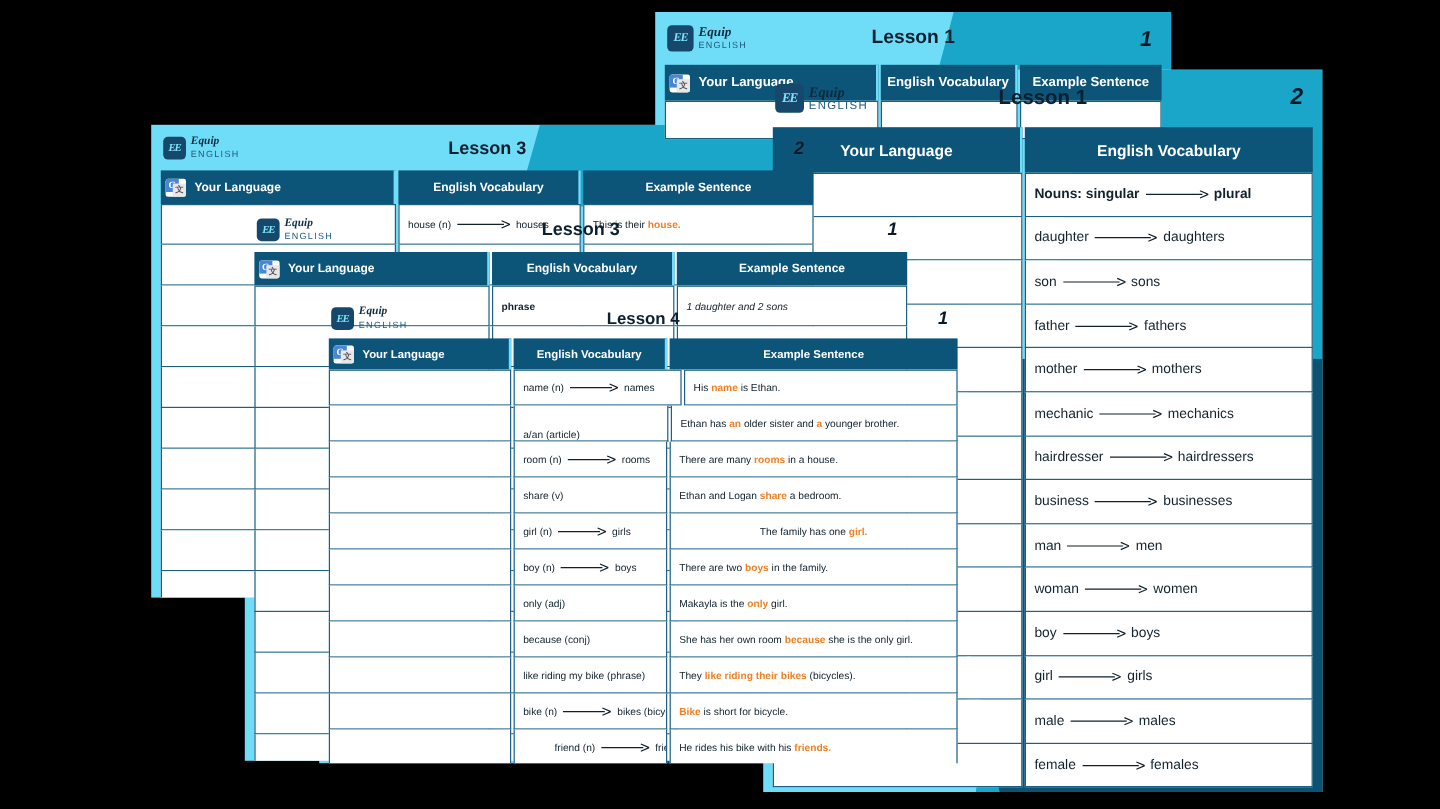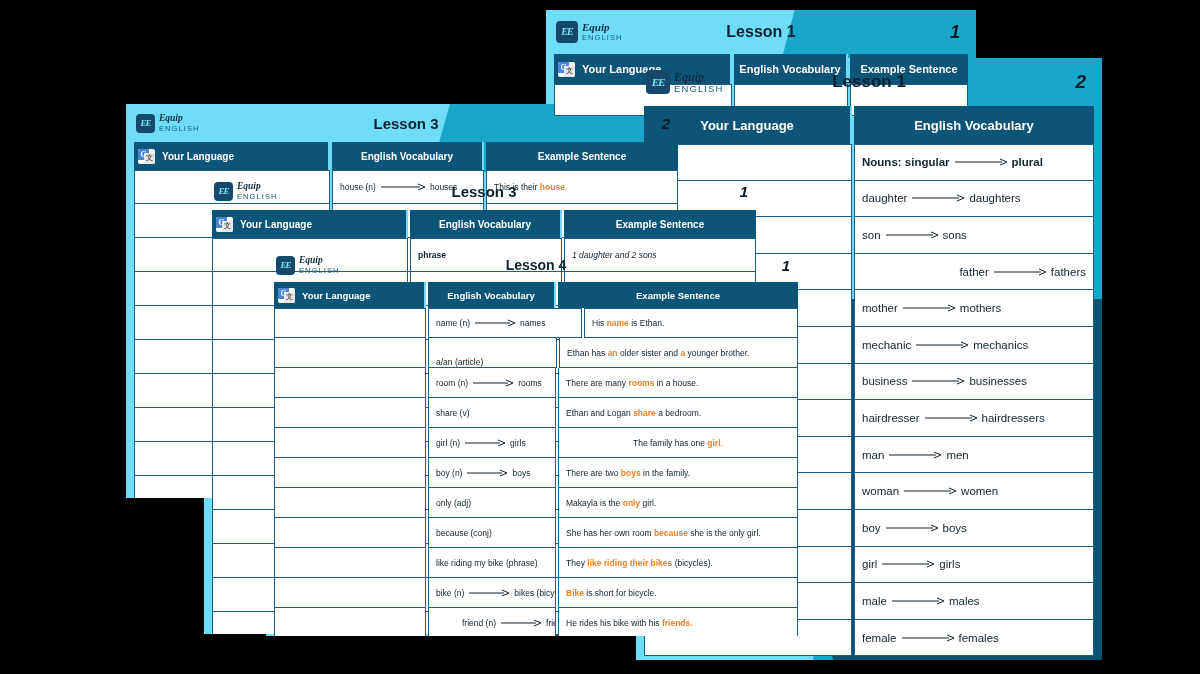--- a/index.html
+++ b/index.html
@@ -261,21 +261,21 @@
                       <path d="M45 1 L52 4 L45 7" fill="none" stroke="#10212c" stroke-width="1"></path>
                     </svg>
                   </span>
                   <span>sons</span>
                 </span>
               </div>
             </div>
             <div class="trow">
               <div class="td" style="width: 208px;"></div>
               <div class="cellgap"></div>
-              <div class="td" style="flex: 1 1 0%; justify-content: flex-end;">
+              <div class="td" style="flex: 1 1 0%;">
                 <span class="vocab">
                   <span>father</span>
                   <span class="arrow">
                     <svg width="52" height="8" viewBox="0 0 52 8">
                       <line x1="0" y1="4" x2="47" y2="4" stroke="#10212c" stroke-width="1"></line>
                       <path d="M45 1 L52 4 L45 7" fill="none" stroke="#10212c" stroke-width="1"></path>
                     </svg>
                   </span>
                   <span>fathers</span>
                 </span>
@@ -311,44 +311,44 @@
                   </span>
                   <span>mechanics</span>
                 </span>
               </div>
             </div>
             <div class="trow">
               <div class="td" style="width: 208px;"></div>
               <div class="cellgap"></div>
               <div class="td" style="flex: 1 1 0%;">
                 <span class="vocab">
+                  <span>hairdresser</span>
+                  <span class="arrow">
+                    <svg width="52" height="8" viewBox="0 0 52 8">
+                      <line x1="0" y1="4" x2="47" y2="4" stroke="#10212c" stroke-width="1"></line>
+                      <path d="M45 1 L52 4 L45 7" fill="none" stroke="#10212c" stroke-width="1"></path>
+                    </svg>
+                  </span>
+                  <span>hairdressers</span>
+                </span>
+              </div>
+            </div>
+            <div class="trow">
+              <div class="td" style="width: 208px;"></div>
+              <div class="cellgap"></div>
+              <div class="td" style="flex: 1 1 0%;">
+                <span class="vocab">
                   <span>business</span>
                   <span class="arrow">
                     <svg width="52" height="8" viewBox="0 0 52 8">
                       <line x1="0" y1="4" x2="47" y2="4" stroke="#10212c" stroke-width="1"></line>
                       <path d="M45 1 L52 4 L45 7" fill="none" stroke="#10212c" stroke-width="1"></path>
                     </svg>
                   </span>
                   <span>businesses</span>
-                </span>
-              </div>
-            </div>
-            <div class="trow">
-              <div class="td" style="width: 208px;"></div>
-              <div class="cellgap"></div>
-              <div class="td" style="flex: 1 1 0%;">
-                <span class="vocab">
-                  <span>hairdresser</span>
-                  <span class="arrow">
-                    <svg width="52" height="8" viewBox="0 0 52 8">
-                      <line x1="0" y1="4" x2="47" y2="4" stroke="#10212c" stroke-width="1"></line>
-                      <path d="M45 1 L52 4 L45 7" fill="none" stroke="#10212c" stroke-width="1"></path>
-                    </svg>
-                  </span>
-                  <span>hairdressers</span>
                 </span>
               </div>
             </div>
             <div class="trow">
               <div class="td" style="width: 208px;"></div>
               <div class="cellgap"></div>
               <div class="td" style="flex: 1 1 0%;">
                 <span class="vocab">
                   <span>man</span>
                   <span class="arrow">
@@ -716,21 +716,21 @@
           </div>
           <div class="cellgap"></div>
           <div class="th" style="width:128px">English Vocabulary</div>
           <div class="cellgap"></div>
           <div class="th" style="flex:1">Example Sentence</div>
         </div>
         <div id="l4-rows">
             <div class="trow">
               <div class="td first" style="width: 152px;"></div>
               <div class="cellgap"></div>
-              <div class="td first" style="width: 154px;">
+              <div class="td first" style="width: 140px;">
                 <span class="vocab">
                   <span>name (n)</span>
                   <span class="arrow">
                     <svg width="40" height="8" viewBox="0 0 40 8">
                       <line x1="0" y1="4" x2="35" y2="4" stroke="#10212c" stroke-width="1"></line>
                       <path d="M33 1 L40 4 L33 7" fill="none" stroke="#10212c" stroke-width="1"></path>
                     </svg>
                   </span>
                   <span>names</span>
                 </span>

